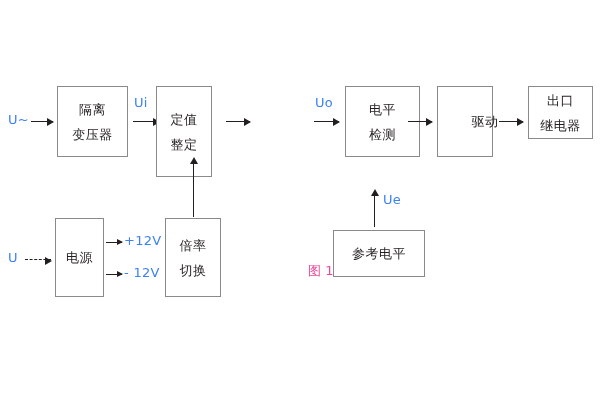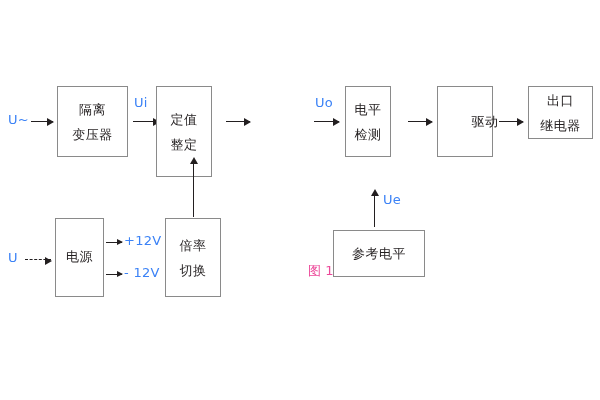--- a/index.html
+++ b/index.html
@@ -116,42 +116,42 @@
     <div class="line">定值</div>
     <div class="line">整定</div>
   </div>
 
   <div class="harrow" style="left:226px; top:121px; width:24px;"></div>
 
 
   <div class="label" style="left:315px; top:95px;">Uo</div>
   <div class="harrow" style="left:314px; top:121px; width:25px;"></div>
 
-  <div class="block" style="left:345px; top:86px; width:46px; height:71px;">
+  <div class="block" style="left:345px; top:86px; width:75px; height:71px;">
     <div class="line">电平</div>
     <div class="line">检测</div>
   </div>
 
   <div class="harrow" style="left:408px; top:121px; width:24px;"></div>
 
   <div class="block" style="left:437px; top:86px; width:56px; height:71px;padding-left:40px;">
     <div class="line">驱动</div>
   </div>
 
   <div class="harrow" style="left:499px; top:121px; width:24px;"></div>
 
   <div class="block" style="left:528px; top:86px; width:65px; height:53px;">
     <div class="line">出口</div>
     <div class="line">继电器</div>
   </div>
 
   <div class="label" style="left:8px; top:250px;">U</div>
   <div class="harrow dc" style="left:25px; top:259px; width:26px;"></div>
 
-  <div class="block" style="left:55px; top:218px; width:49px; height:79px;font-family:Liberation Mono, monospace;">
+  <div class="block" style="left:55px; top:218px; width:49px; height:79px;">
     <div class="line">电源</div>
   </div>
 
   <div class="harrow small" style="left:106px; top:242px; width:16px;"></div>
   <div class="label" style="left:124px; top:233px;">+12V</div>
 
   <div class="harrow small" style="left:106px; top:274px; width:16px;"></div>
   <div class="label" style="left:124px; top:265px;">- 12V</div>
 
   <div class="block" style="left:165px; top:218px; width:56px; height:79px;">

